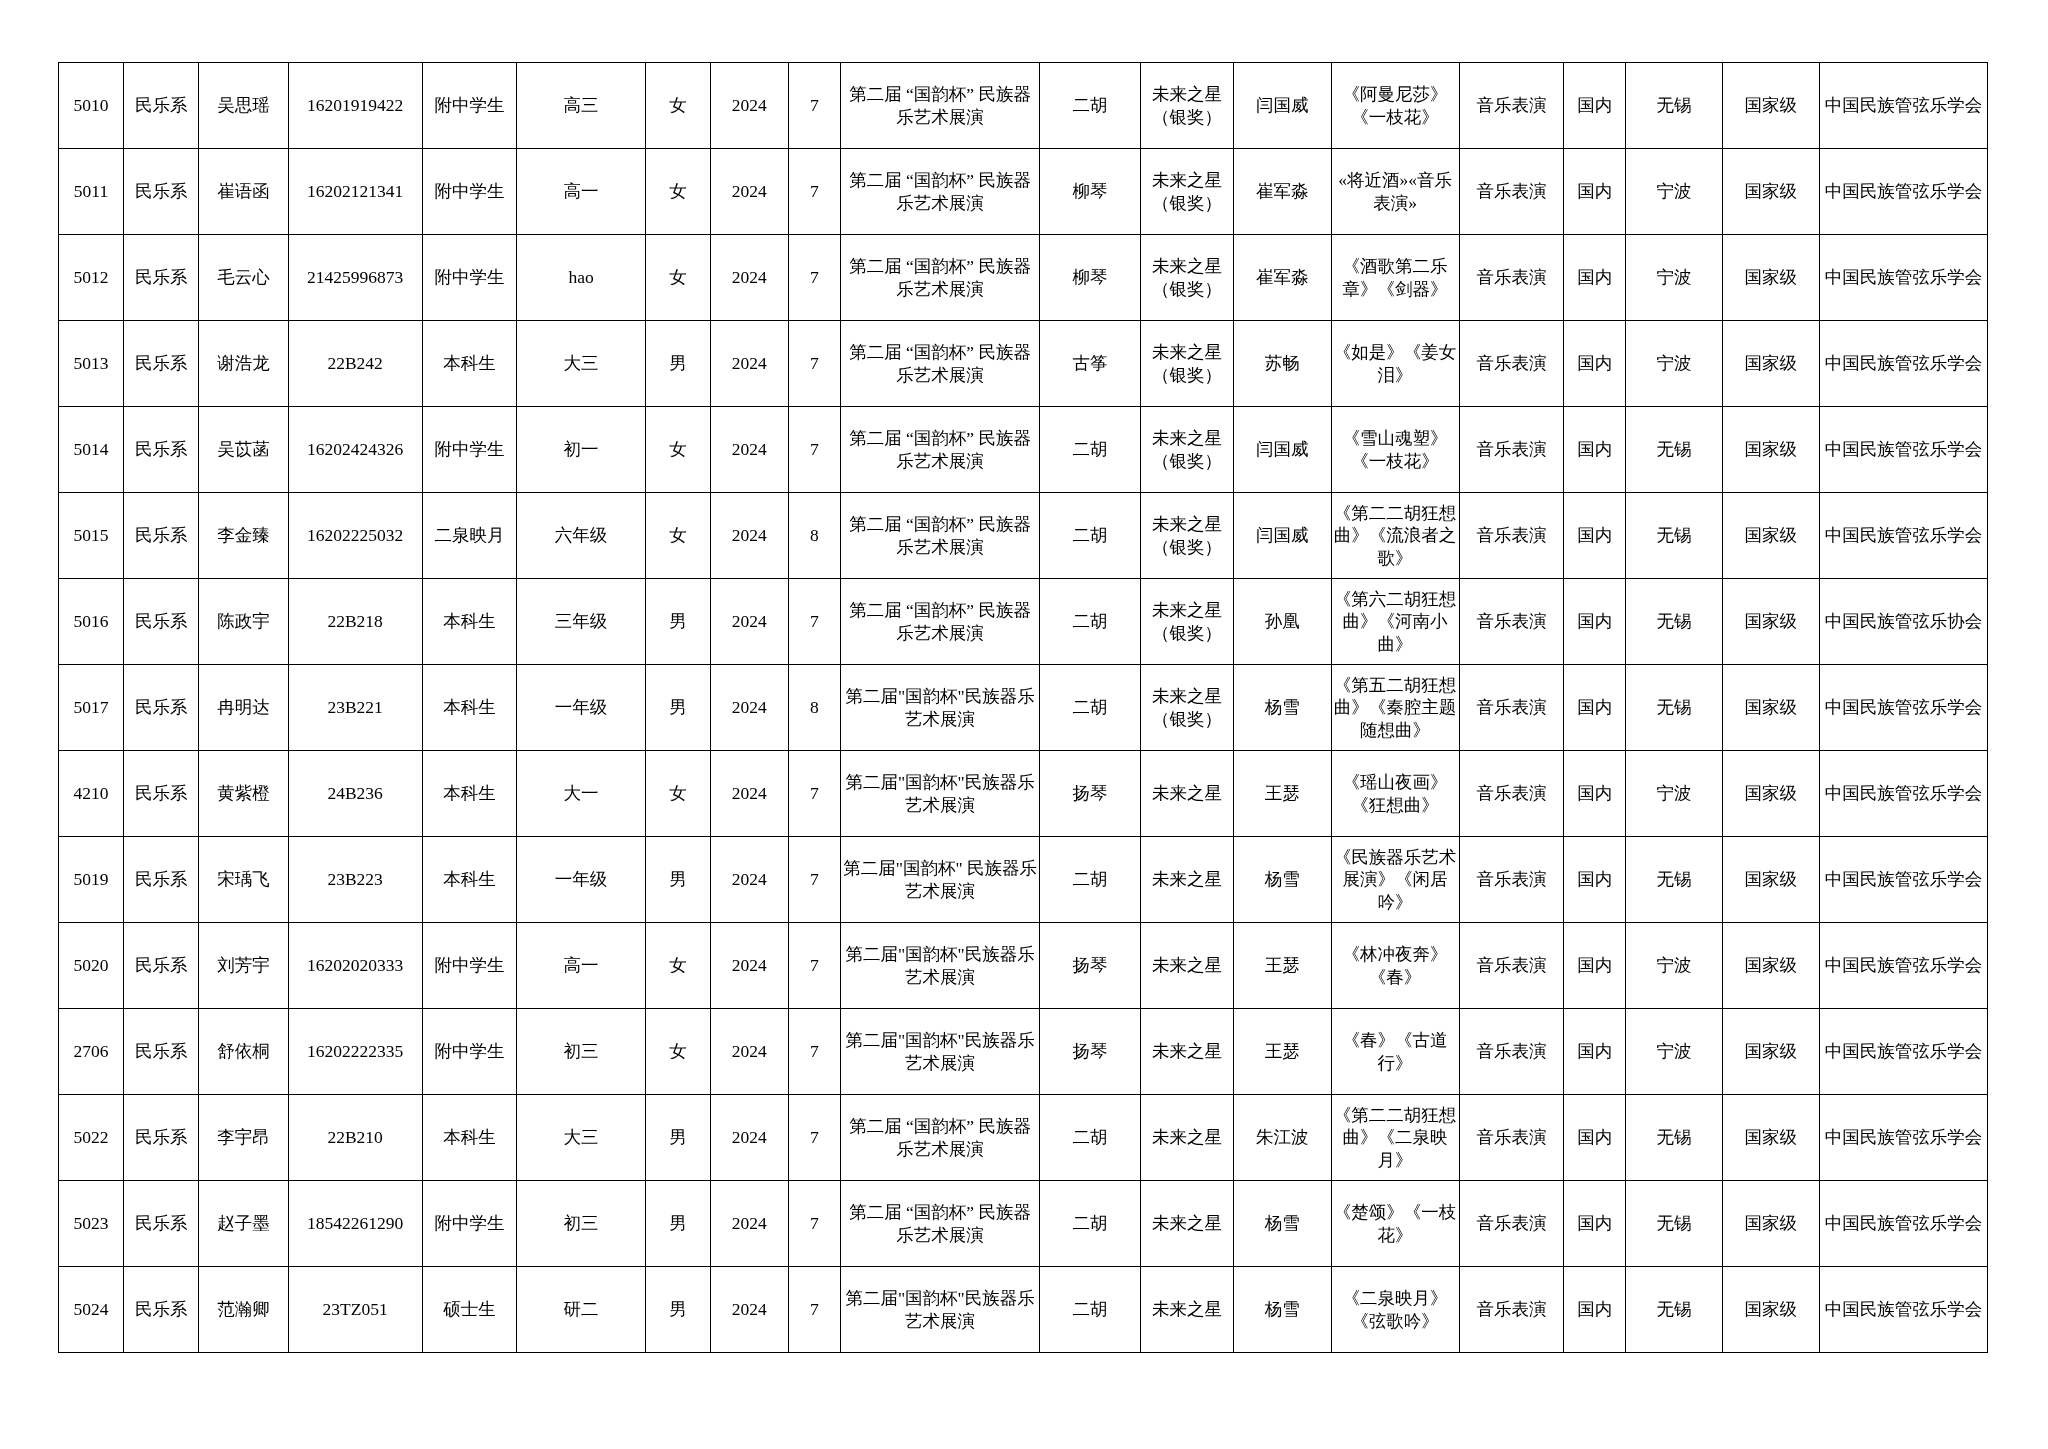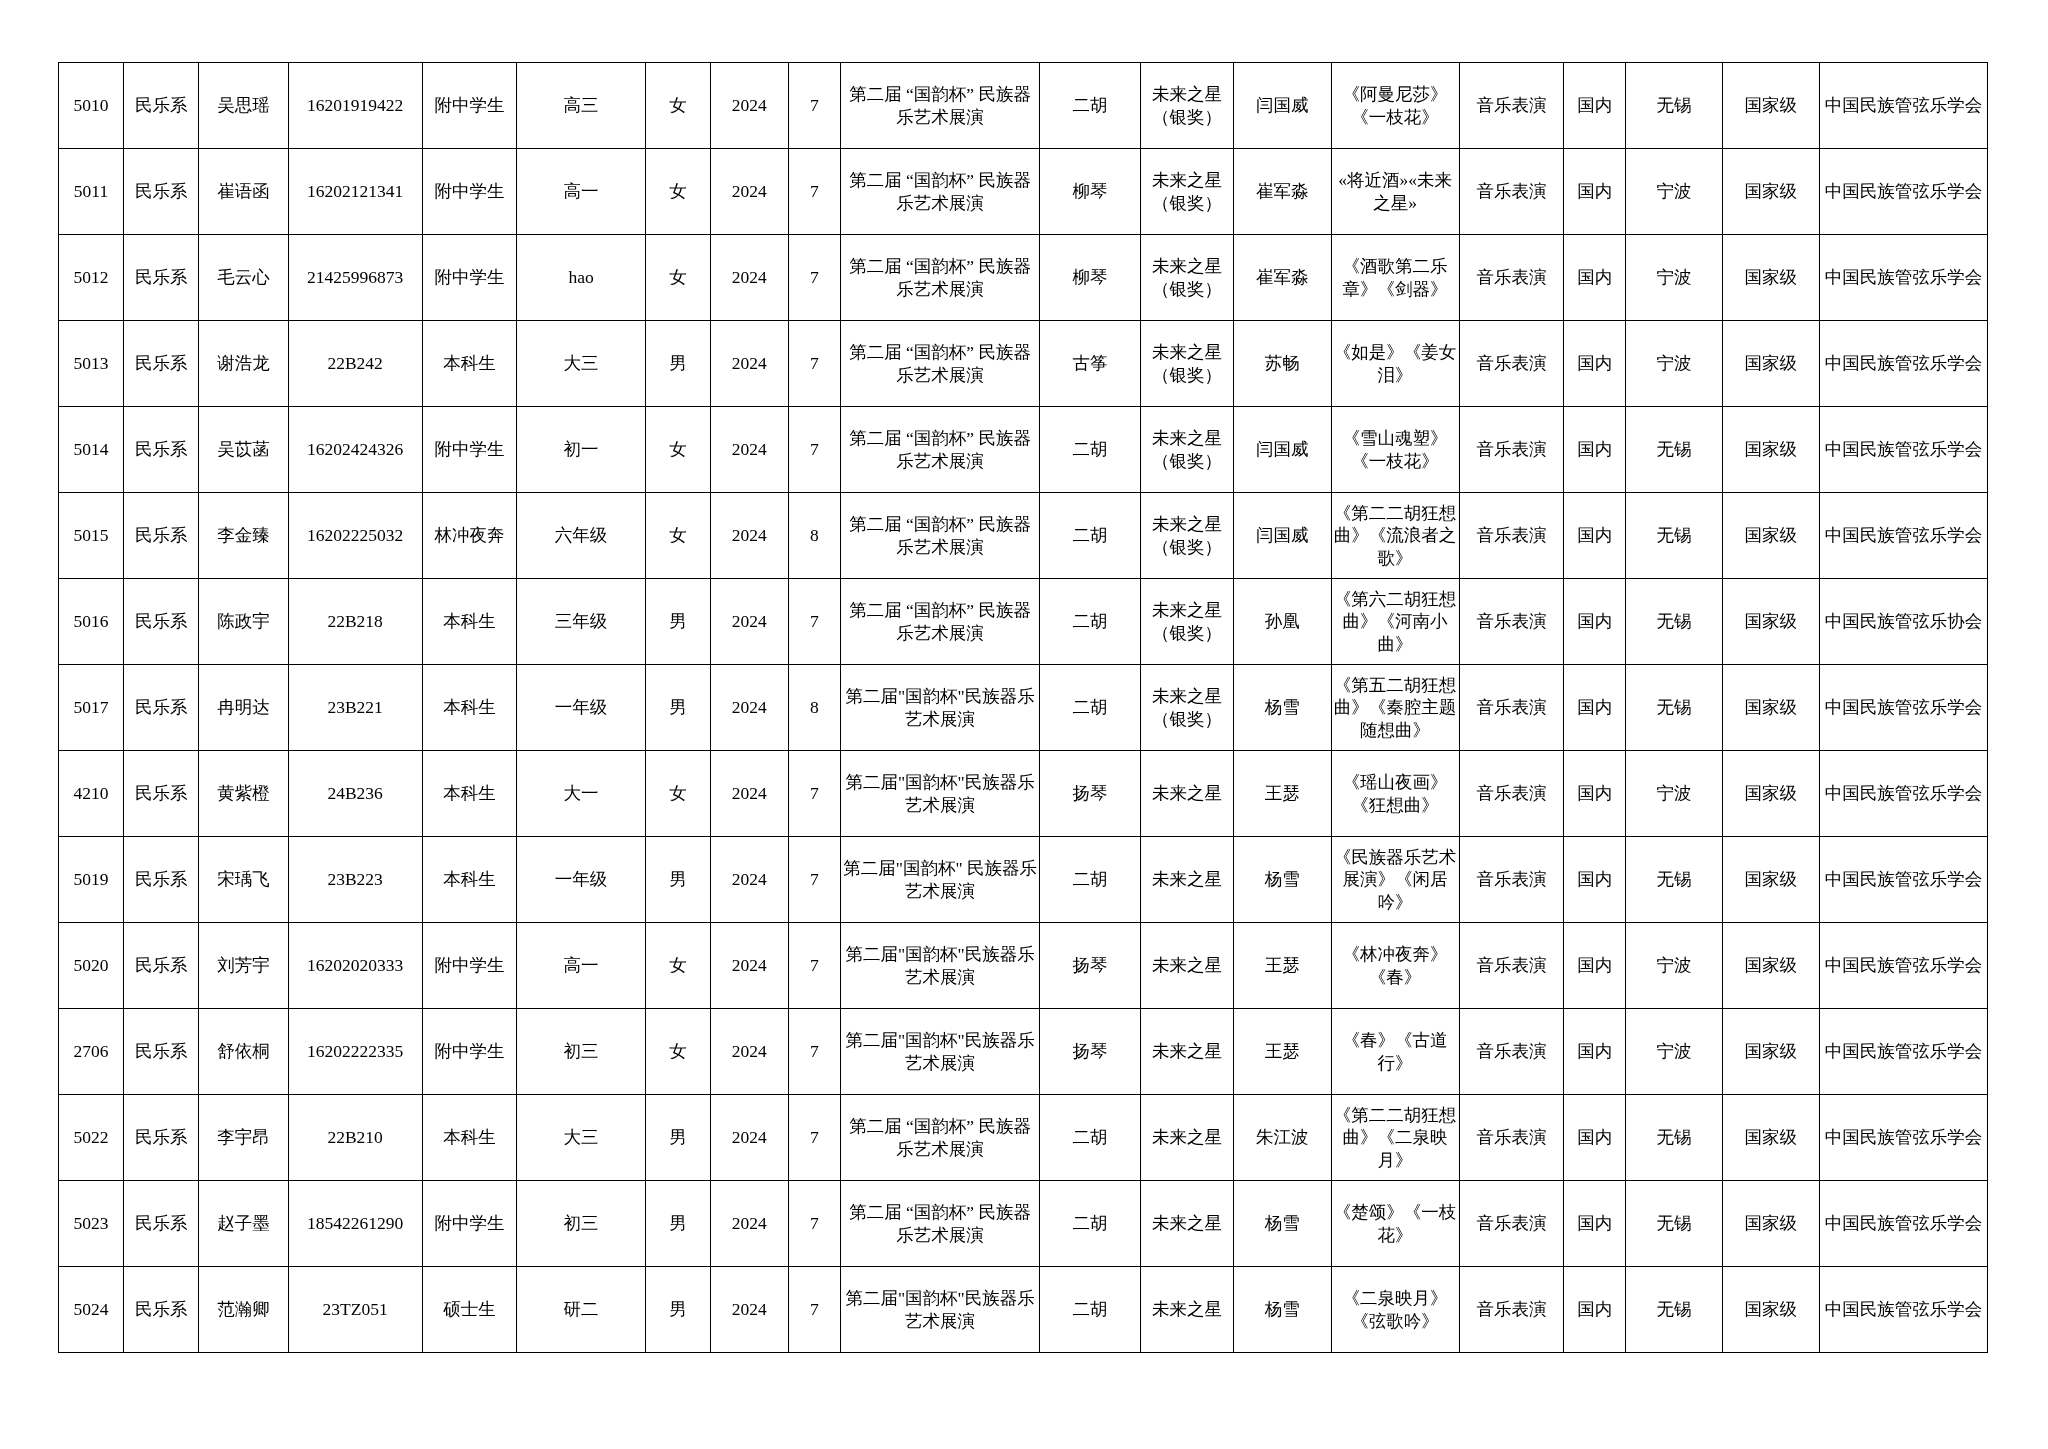--- a/index.html
+++ b/index.html
@@ -186,21 +186,21 @@
           <td>
             <span class="clip">柳琴</span>
           </td>
           <td>
             <span class="clip">未来之星（银奖）</span>
           </td>
           <td>
             <span class="clip">崔军淼</span>
           </td>
           <td>
-            <span class="clip">«将近酒»«未来之星»</span>
+            <span class="clip">«将近酒»«音乐表演»</span>
           </td>
           <td>
             <span class="clip">音乐表演</span>
           </td>
           <td>
             <span class="clip">国内</span>
           </td>
           <td>
             <span class="clip">宁波</span>
           </td>
@@ -395,21 +395,21 @@
           <td>
             <span class="clip">民乐系</span>
           </td>
           <td>
             <span class="clip">李金臻</span>
           </td>
           <td>
             <span class="clip">16202225032</span>
           </td>
           <td>
-            <span class="clip">林冲夜奔</span>
+            <span class="clip">二泉映月</span>
           </td>
           <td>
             <span class="clip">六年级</span>
           </td>
           <td>
             <span class="clip">女</span>
           </td>
           <td>
             <span class="clip">2024</span>
           </td>

